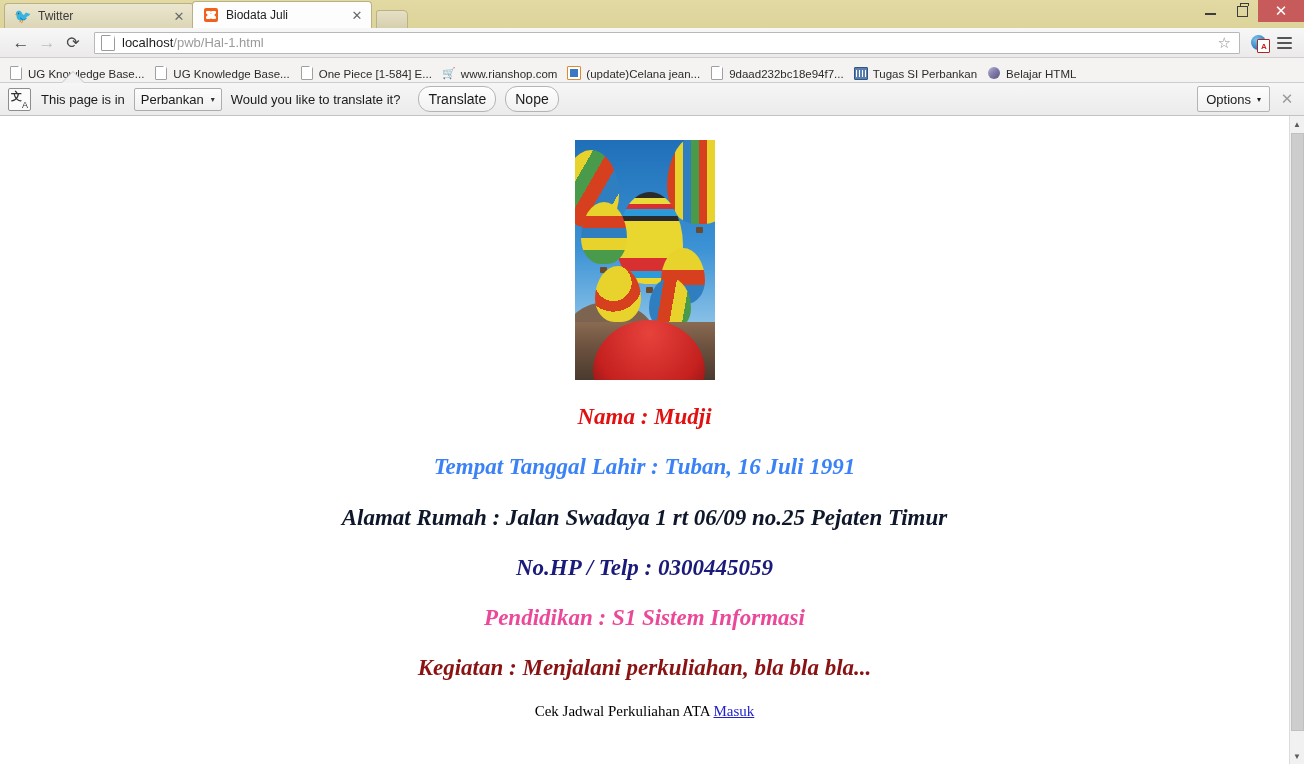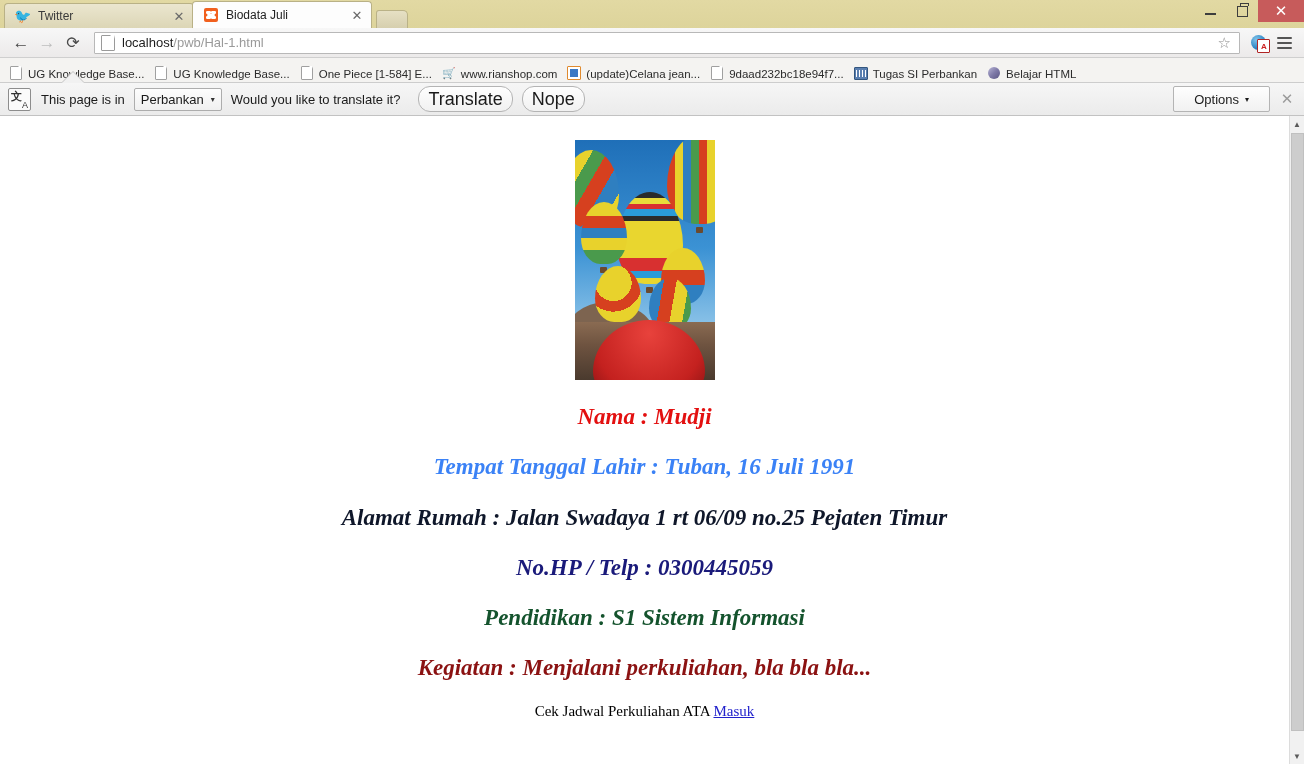--- a/index.html
+++ b/index.html
@@ -406,34 +406,34 @@
     margin-left: 7px;
     font-size: 8px;
     color: #333;
   }
   .ibtn {
     height: 24px;
     background: linear-gradient(#fefefe, #f1f1f1);
     border: 1px solid #b4b4b4;
     border-radius: 12px;
     padding: 0 9px;
-    font-size: 18px;
+    font-size: 14px;
     color: #1a1a1a;
     display: flex; align-items: center;
     margin-left: 9px;
     cursor: pointer;
     font-family: "Liberation Sans", sans-serif;
   }
   .infobar-spacer { flex: 1 1 auto; }
   .options-btn {
     height: 24px;
     background: linear-gradient(#fefefe, #f1f1f1);
     border: 1px solid #b4b4b4;
     border-radius: 2px;
-    padding: 0 20px;
+    padding: 0 8px;
     font-size: 13px;
     display: flex; align-items: center;
     cursor: pointer;
   }
   .options-btn .caret { margin-left: 6px; font-size: 8px; }
   .infobar-close {
     width: 22px; height: 26px;
     display: flex; align-items: center; justify-content: center;
     color: #9a9a9a;
     font-size: 15px;
@@ -755,21 +755,21 @@
           <span class="balloon b-mid-low2"></span>
           <span class="ground"></span>
           <span class="bigred"></span>
         </div>
       </div>
 
       <div class="bio-line first" style="color:#e31010">Nama : Mudji</div>
       <div class="bio-line" style="color:#3b82f6">Tempat Tanggal Lahir : Tuban, 16 Juli 1991</div>
       <div class="bio-line" style="color:#0f172a">Alamat Rumah : Jalan Swadaya 1 rt 06/09 no.25 Pejaten Timur</div>
       <div class="bio-line" style="color:#1a1a7a">No.HP / Telp : 0300445059</div>
-      <div class="bio-line" style="color:#14532d">Pendidikan : S1 Sistem Informasi</div>
+      <div class="bio-line" style="color:#ec4899">Pendidikan : S1 Sistem Informasi</div>
       <div class="bio-line" style="color:#8b1212">Kegiatan : Menjalani perkuliahan, bla bla bla...</div>
 
       <div class="footer-line">
         <span>Cek Jadwal Perkuliahan ATA</span>
         <a href="#">Masuk</a>
       </div>
     </div>
 
     <div class="vscroll">
       <div class="arrow up">▲</div>

